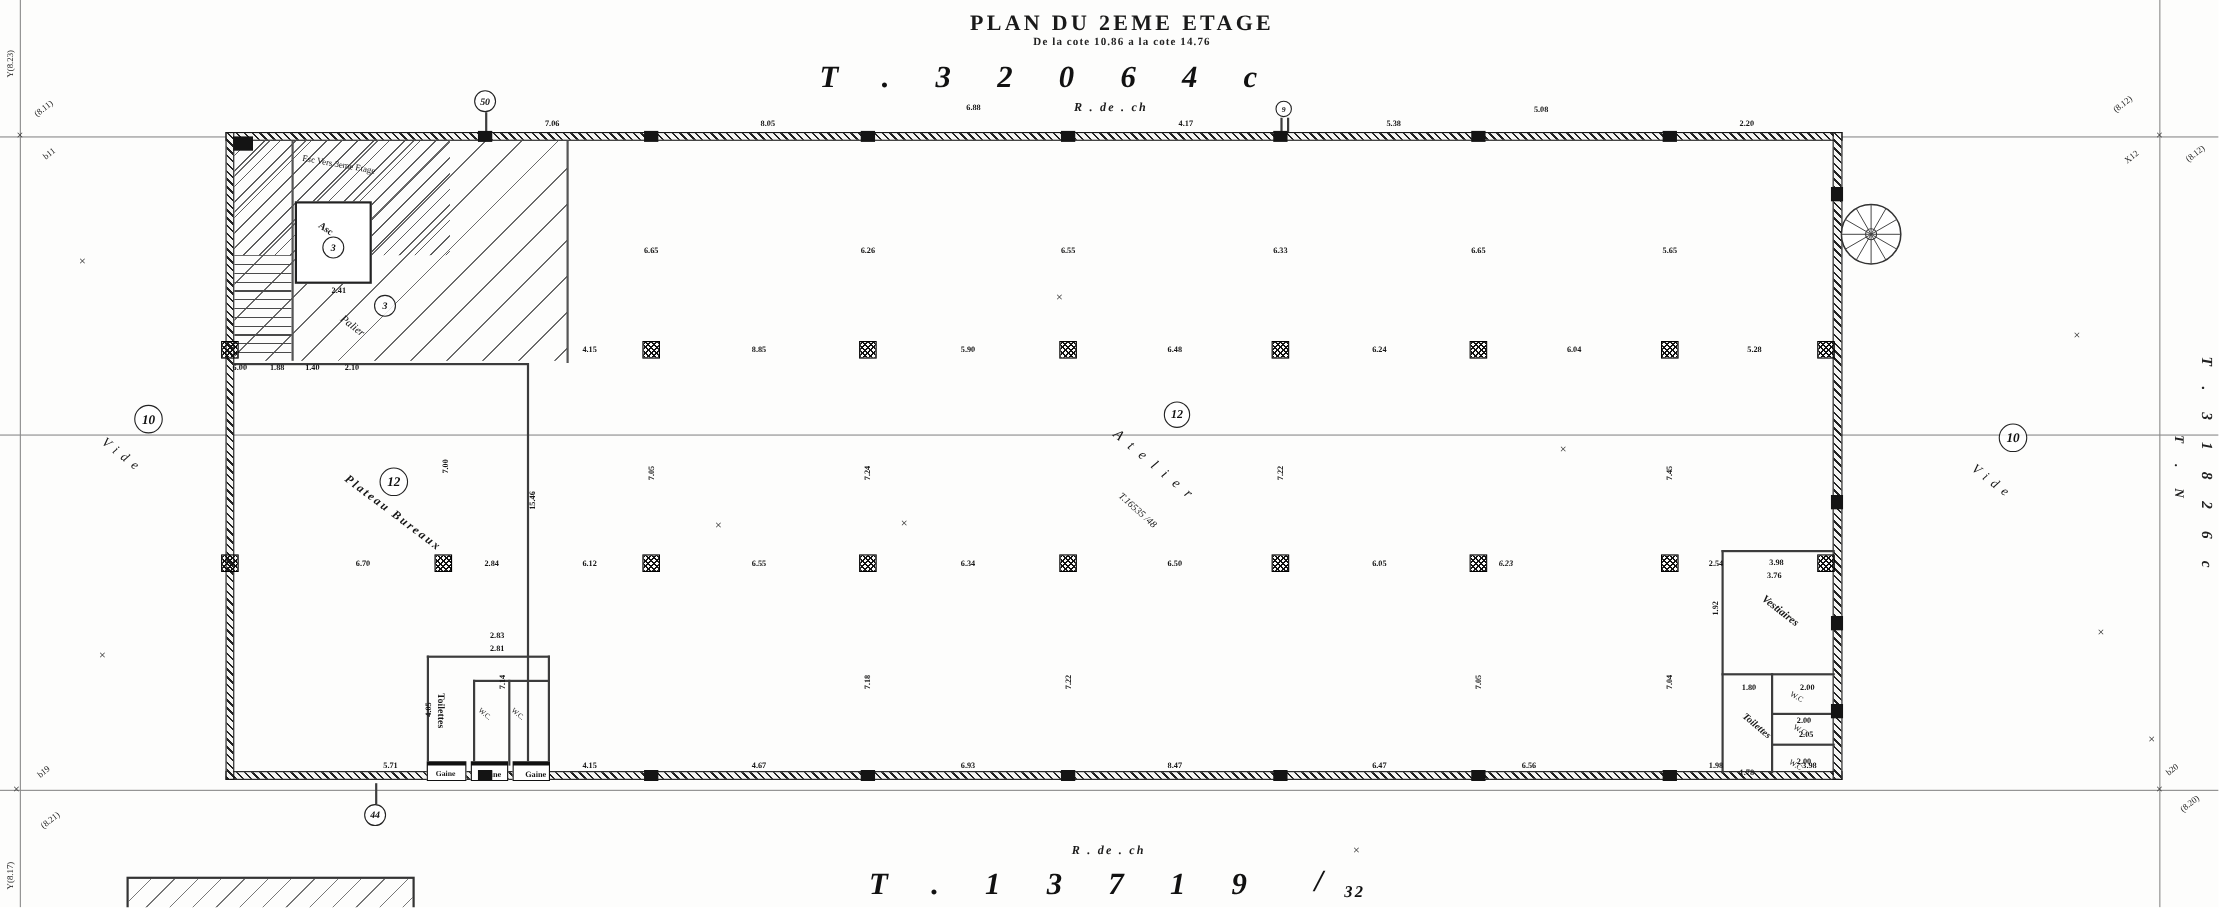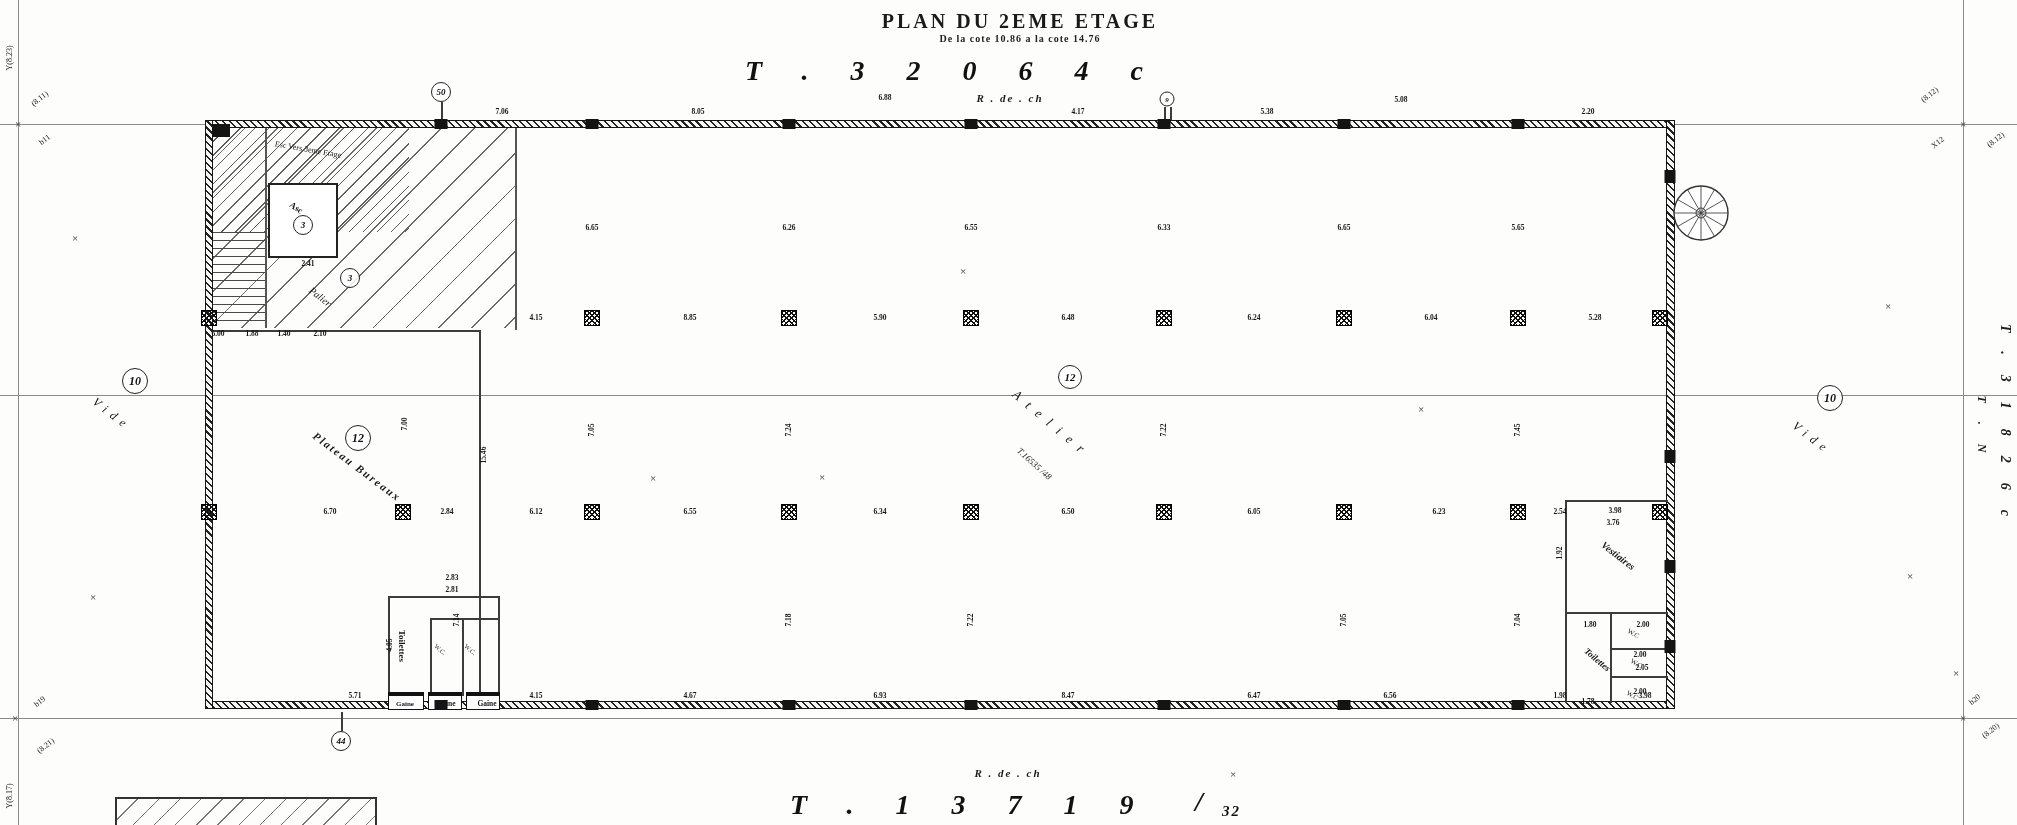--- a/index.html
+++ b/index.html
@@ -151,21 +151,21 @@
       <span class="dim" style="left: 1254px; top: 318px; transform: translate(-50%, -50%) rotate(0deg);">6.24</span>
       <span class="dim" style="left: 1431px; top: 318px; transform: translate(-50%, -50%) rotate(0deg);">6.04</span>
       <span class="dim" style="left: 1595px; top: 318px; transform: translate(-50%, -50%) rotate(0deg);">5.28</span>
       <span class="dim" style="left: 330px; top: 512px; transform: translate(-50%, -50%) rotate(0deg);">6.70</span>
       <span class="dim" style="left: 447px; top: 512px; transform: translate(-50%, -50%) rotate(0deg);">2.84</span>
       <span class="dim" style="left: 536px; top: 512px; transform: translate(-50%, -50%) rotate(0deg);">6.12</span>
       <span class="dim" style="left: 690px; top: 512px; transform: translate(-50%, -50%) rotate(0deg);">6.55</span>
       <span class="dim" style="left: 880px; top: 512px; transform: translate(-50%, -50%) rotate(0deg);">6.34</span>
       <span class="dim" style="left: 1068px; top: 512px; transform: translate(-50%, -50%) rotate(0deg);">6.50</span>
       <span class="dim" style="left: 1254px; top: 512px; transform: translate(-50%, -50%) rotate(0deg);">6.05</span>
-      <span class="dim" style="left: 1439px; top: 512px; transform: translate(-50%, -50%) rotate(0deg);">6.23</span>
+      <span class="dim" style="left: 1369px; top: 512px; transform: translate(-50%, -50%) rotate(0deg); font-style: italic;">6.23</span>
       <span class="dim" style="left: 1560px; top: 512px; transform: translate(-50%, -50%) rotate(0deg);">2.54</span>
       <span class="dim" style="left: 405px; top: 424px; transform: translate(-50%, -50%) rotate(-90deg);">7.00</span>
       <span class="dim" style="left: 592px; top: 430px; transform: translate(-50%, -50%) rotate(-90deg);">7.05</span>
       <span class="dim" style="left: 789px; top: 430px; transform: translate(-50%, -50%) rotate(-90deg);">7.24</span>
       <span class="dim" style="left: 1164px; top: 430px; transform: translate(-50%, -50%) rotate(-90deg);">7.22</span>
       <span class="dim" style="left: 1518px; top: 430px; transform: translate(-50%, -50%) rotate(-90deg);">7.45</span>
       <span class="dim" style="left: 484px; top: 455px; transform: translate(-50%, -50%) rotate(-90deg);">15.46</span>
       <span class="dim" style="left: 457px; top: 620px; transform: translate(-50%, -50%) rotate(-90deg);">7.14</span>
       <span class="dim" style="left: 789px; top: 620px; transform: translate(-50%, -50%) rotate(-90deg);">7.18</span>
       <span class="dim" style="left: 971px; top: 620px; transform: translate(-50%, -50%) rotate(-90deg);">7.22</span>

